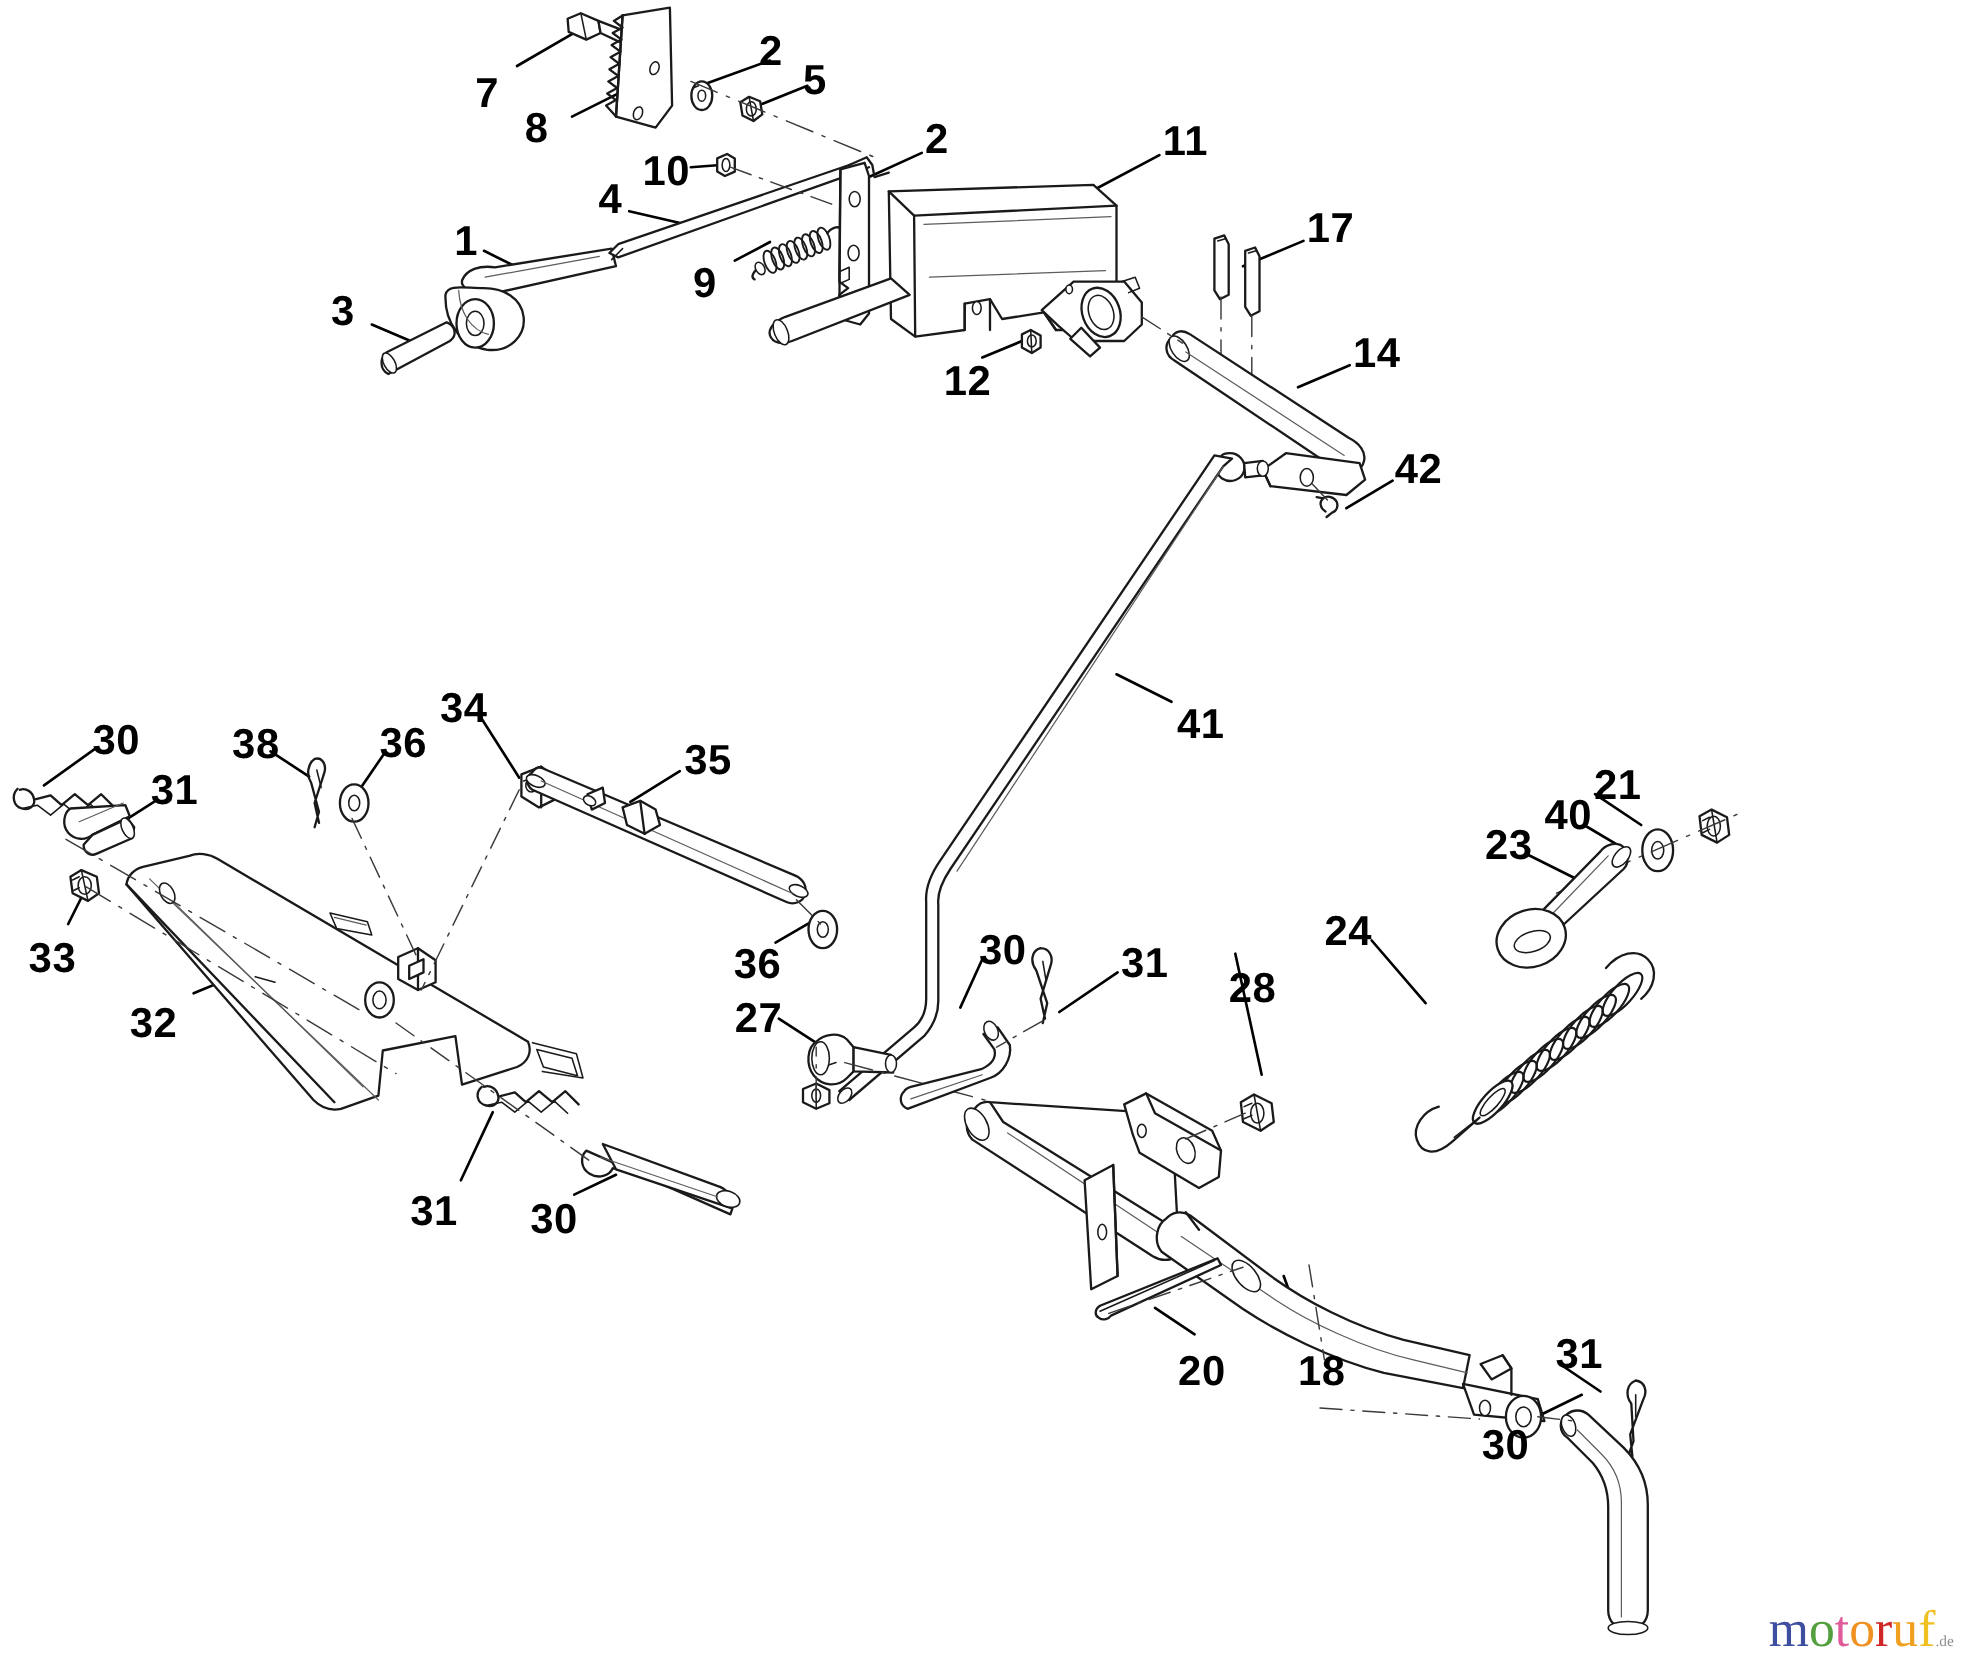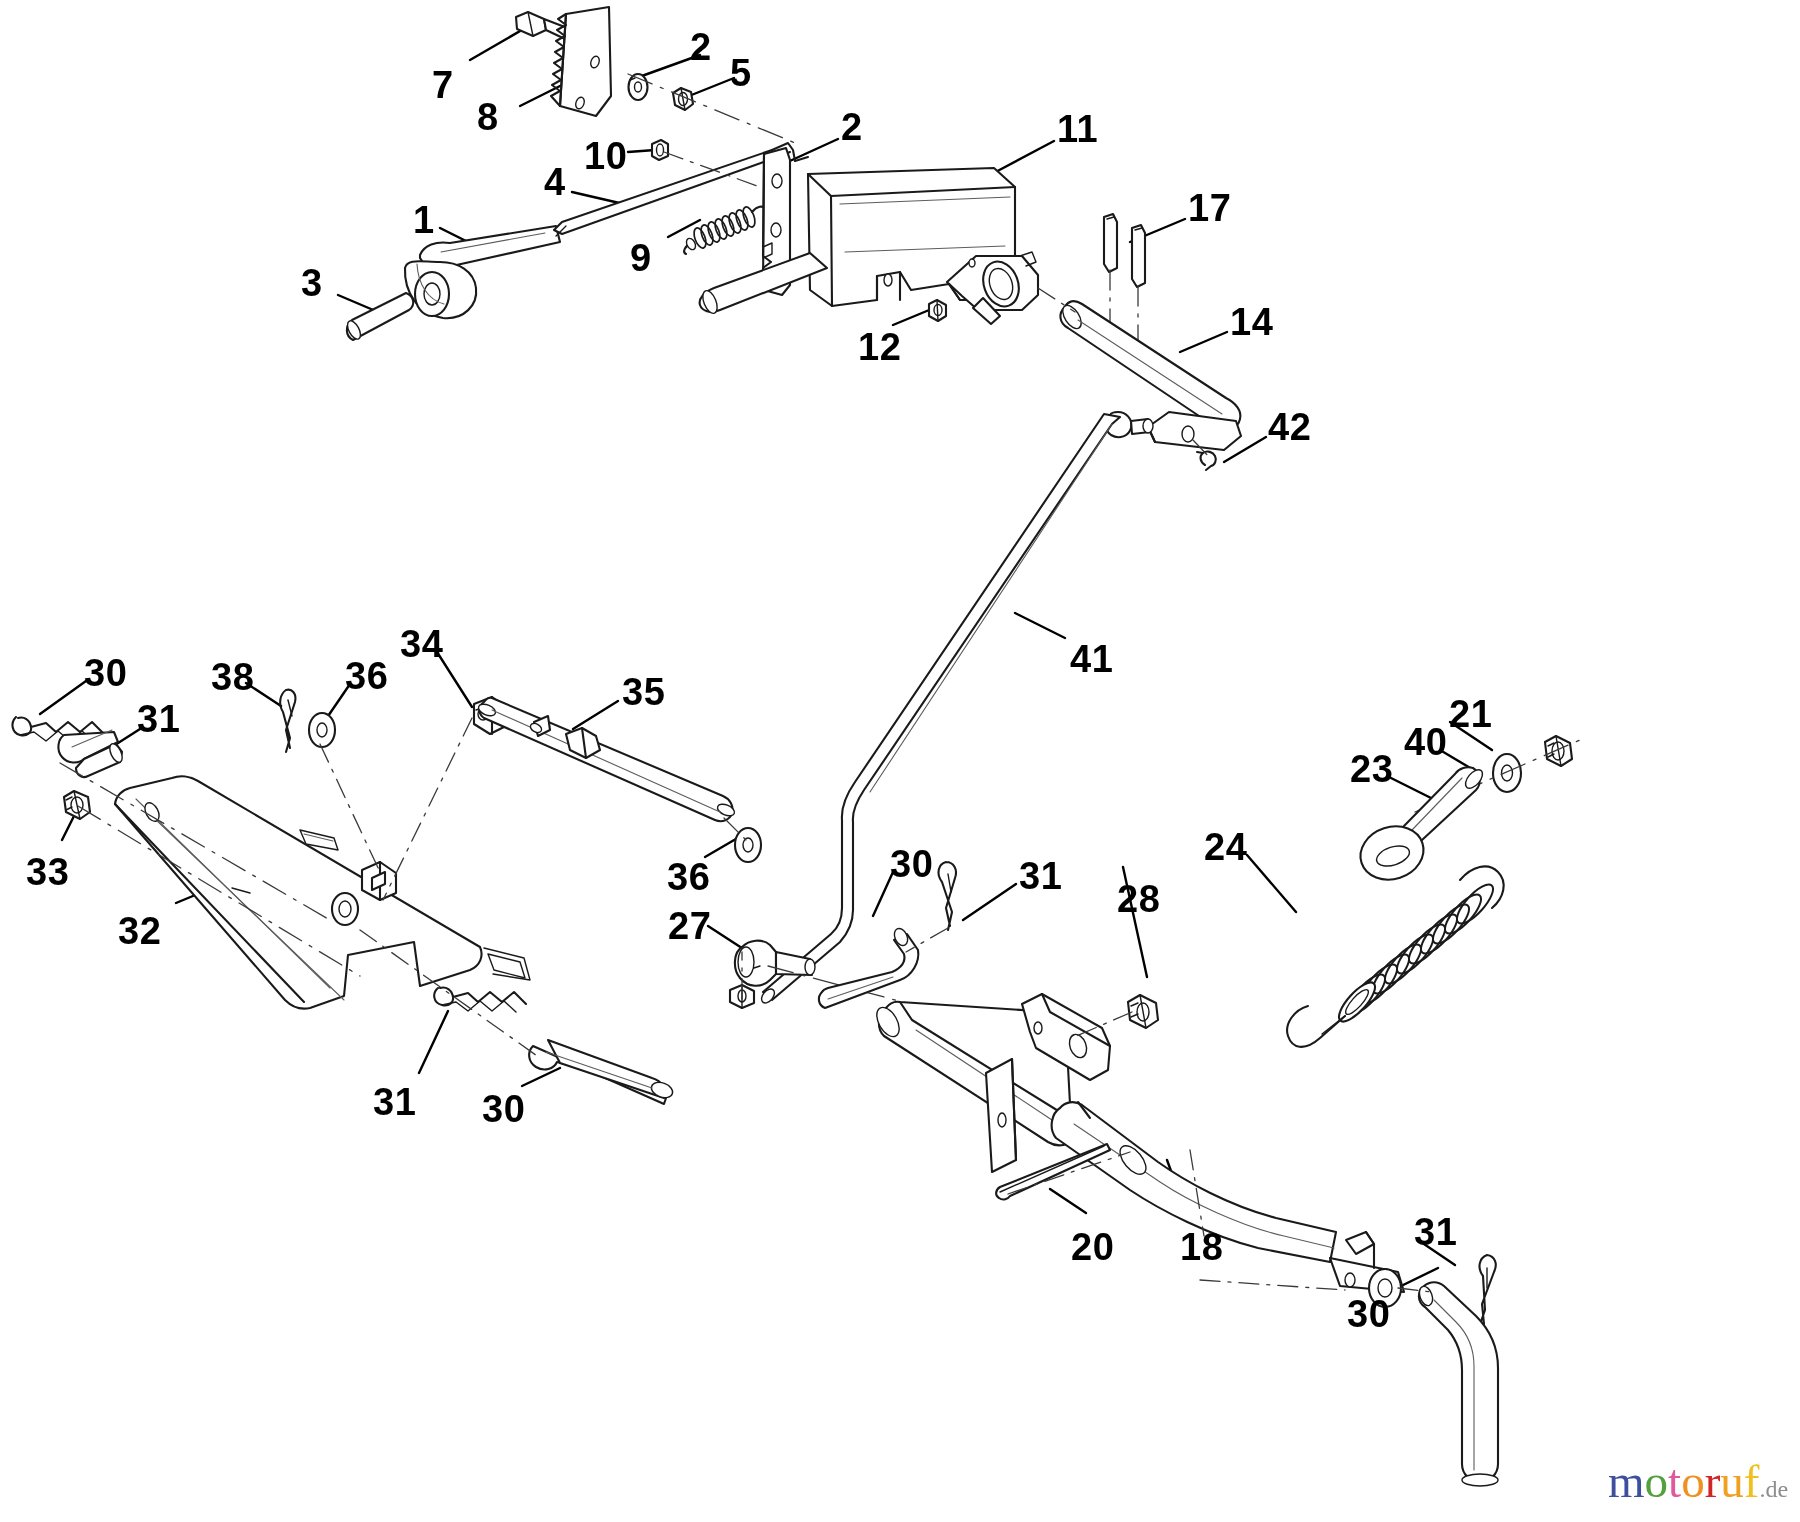--- a/index.html
+++ b/index.html
@@ -4,21 +4,21 @@
 <title>Parts Diagram</title>
 <style>
   html,body{margin:0;padding:0;background:#ffffff;}
   body{font-family:"Liberation Sans",sans-serif;}
   #stage{position:relative;width:1800px;height:1522px;background:#fff;overflow:hidden;}
   #art{position:absolute;left:0;top:0;width:1800px;height:1522px;}
   .callout{position:absolute;font-family:"Liberation Sans",sans-serif;font-weight:700;
            font-size:38px;color:#000;line-height:1;letter-spacing:0.5px;white-space:nowrap;}
   #wm{position:absolute;font-family:"Liberation Serif",serif;font-size:47px;line-height:1;white-space:nowrap;}
   #wm .l{font-weight:400;}
-  #wm .suf{font-size:24px;color:#8d8d8d;letter-spacing:0px;}
+  #wm .suf{font-size:14px;color:#8d8d8d;letter-spacing:0px;}
 </style>
 </head>
 <body>
 
 <div id="stage">
 
   <svg id="art" viewBox="0 0 1800 1522">
     <defs>
       <style>
         .s  {fill:none;stroke:#1a1a1a;stroke-width:2.1;stroke-linecap:round;stroke-linejoin:round;}

